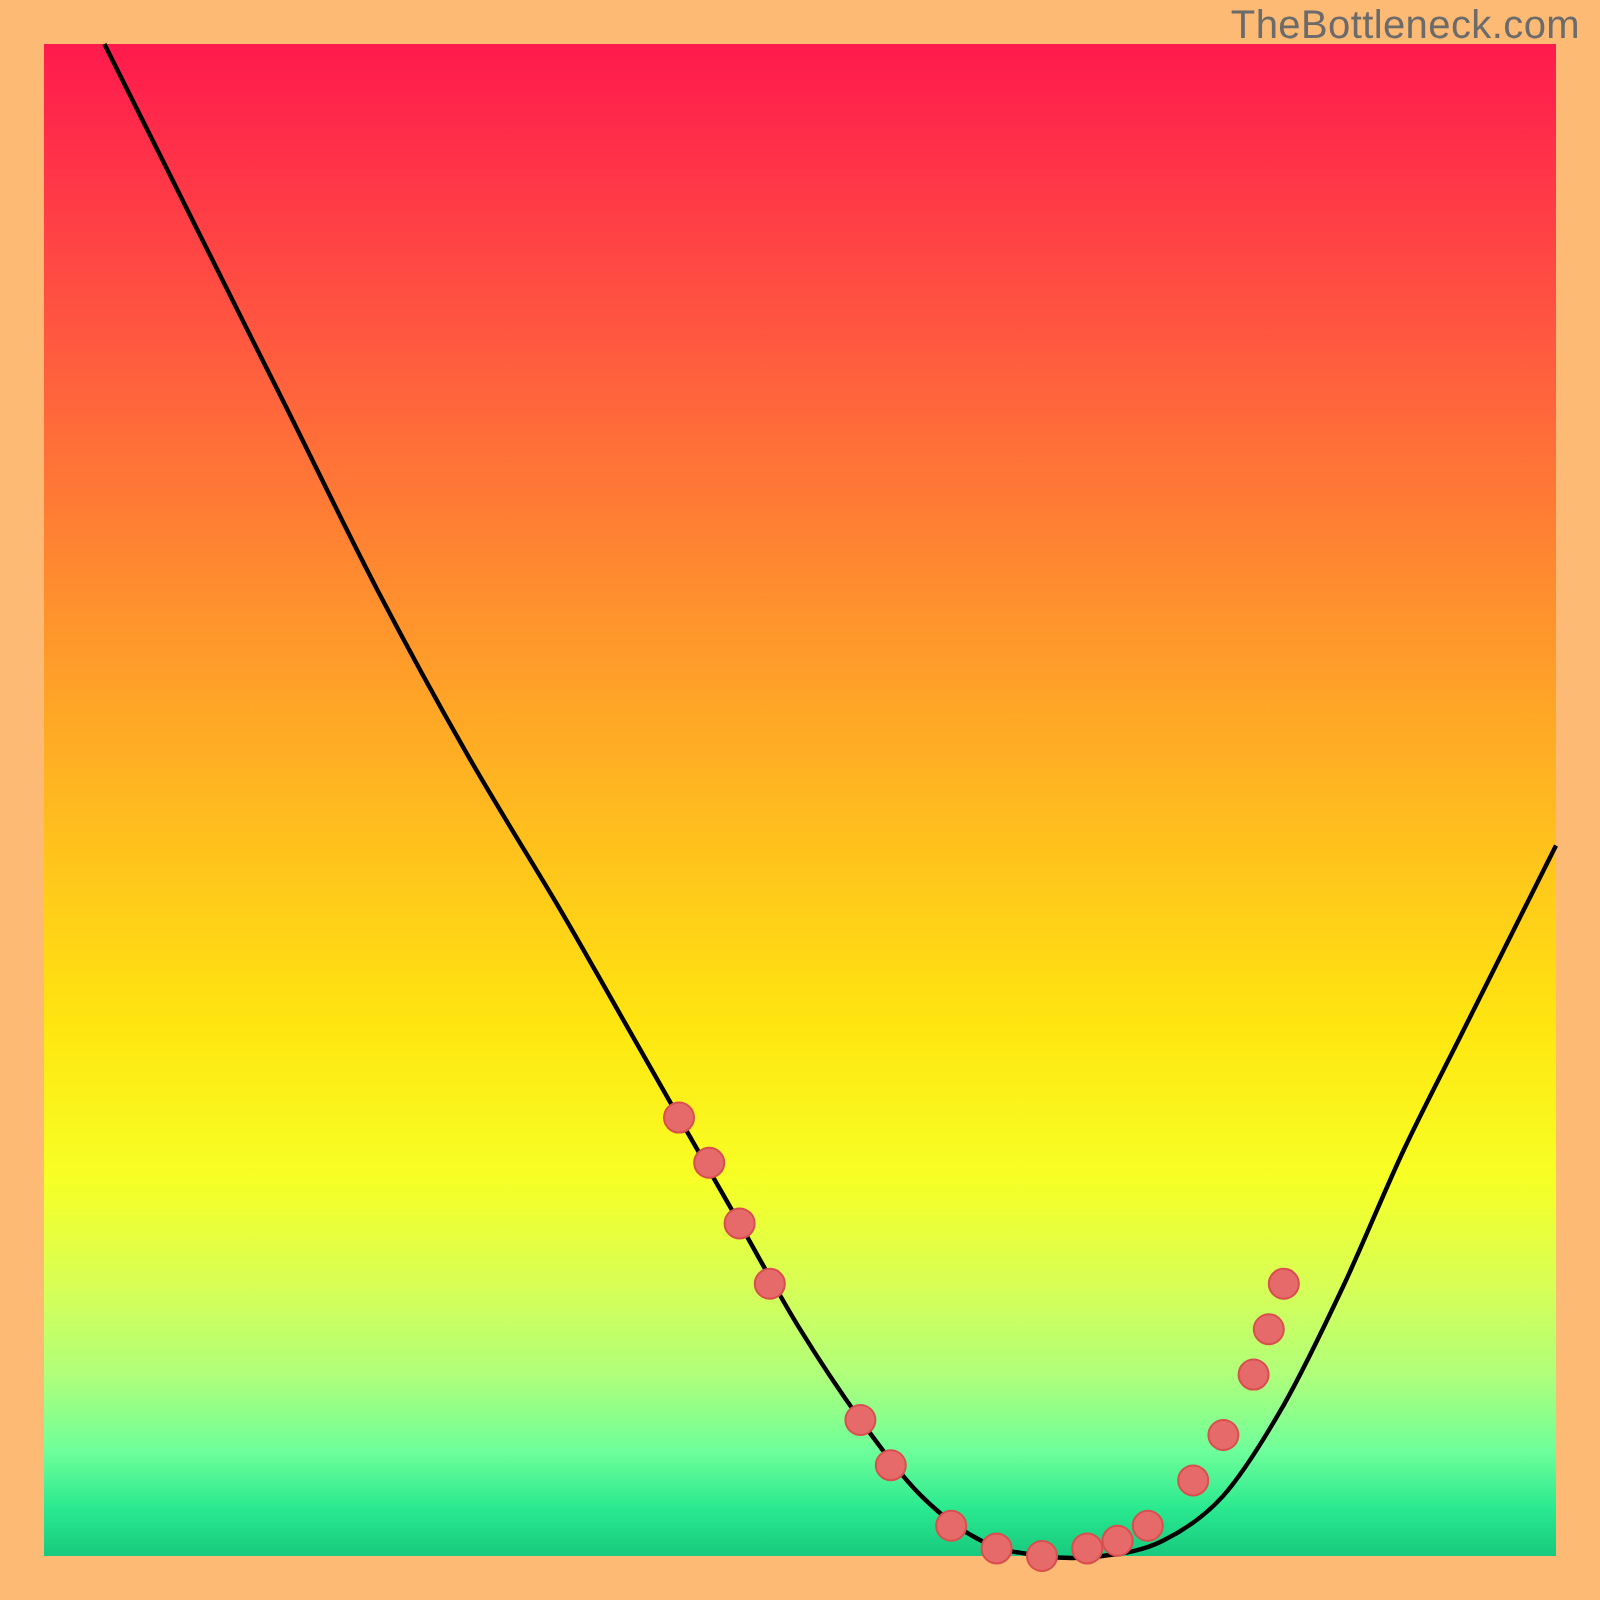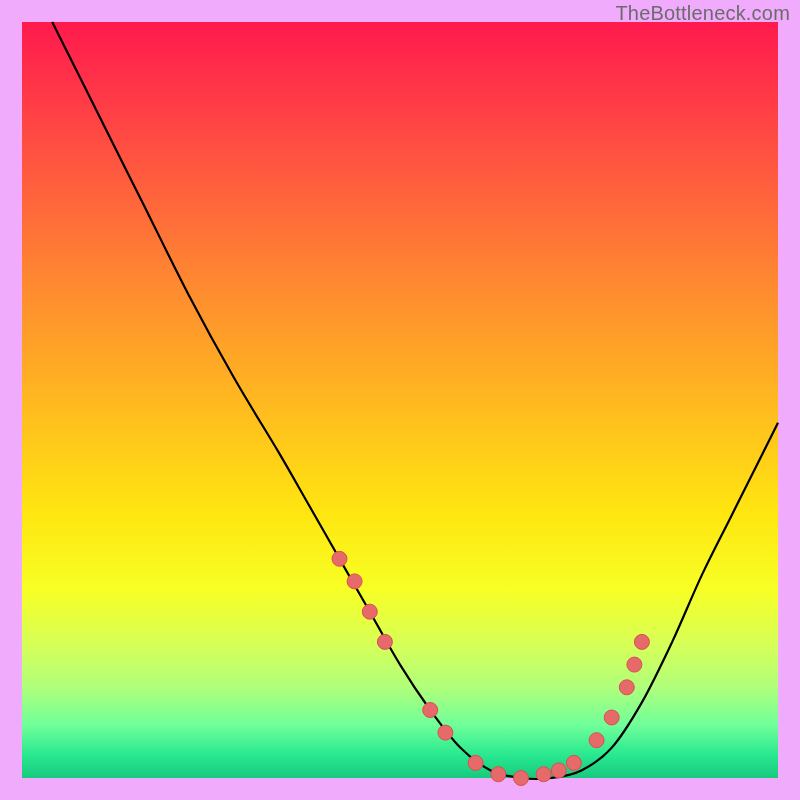--- a/index.html
+++ b/index.html
@@ -7,21 +7,21 @@
     padding: 0;
     width: 800px;
     height: 800px;
     overflow: hidden;
     background: #000;
   }
   .frame {
     position: relative;
     width: 800px;
     height: 800px;
-    background: #f0abfc;
+    background: #fdba74;
   }
   .plot-area {
     position: absolute;
     left: 22px;
     top: 22px;
     width: 756px;
     height: 756px;
     
     background: linear-gradient(
       to bottom,

